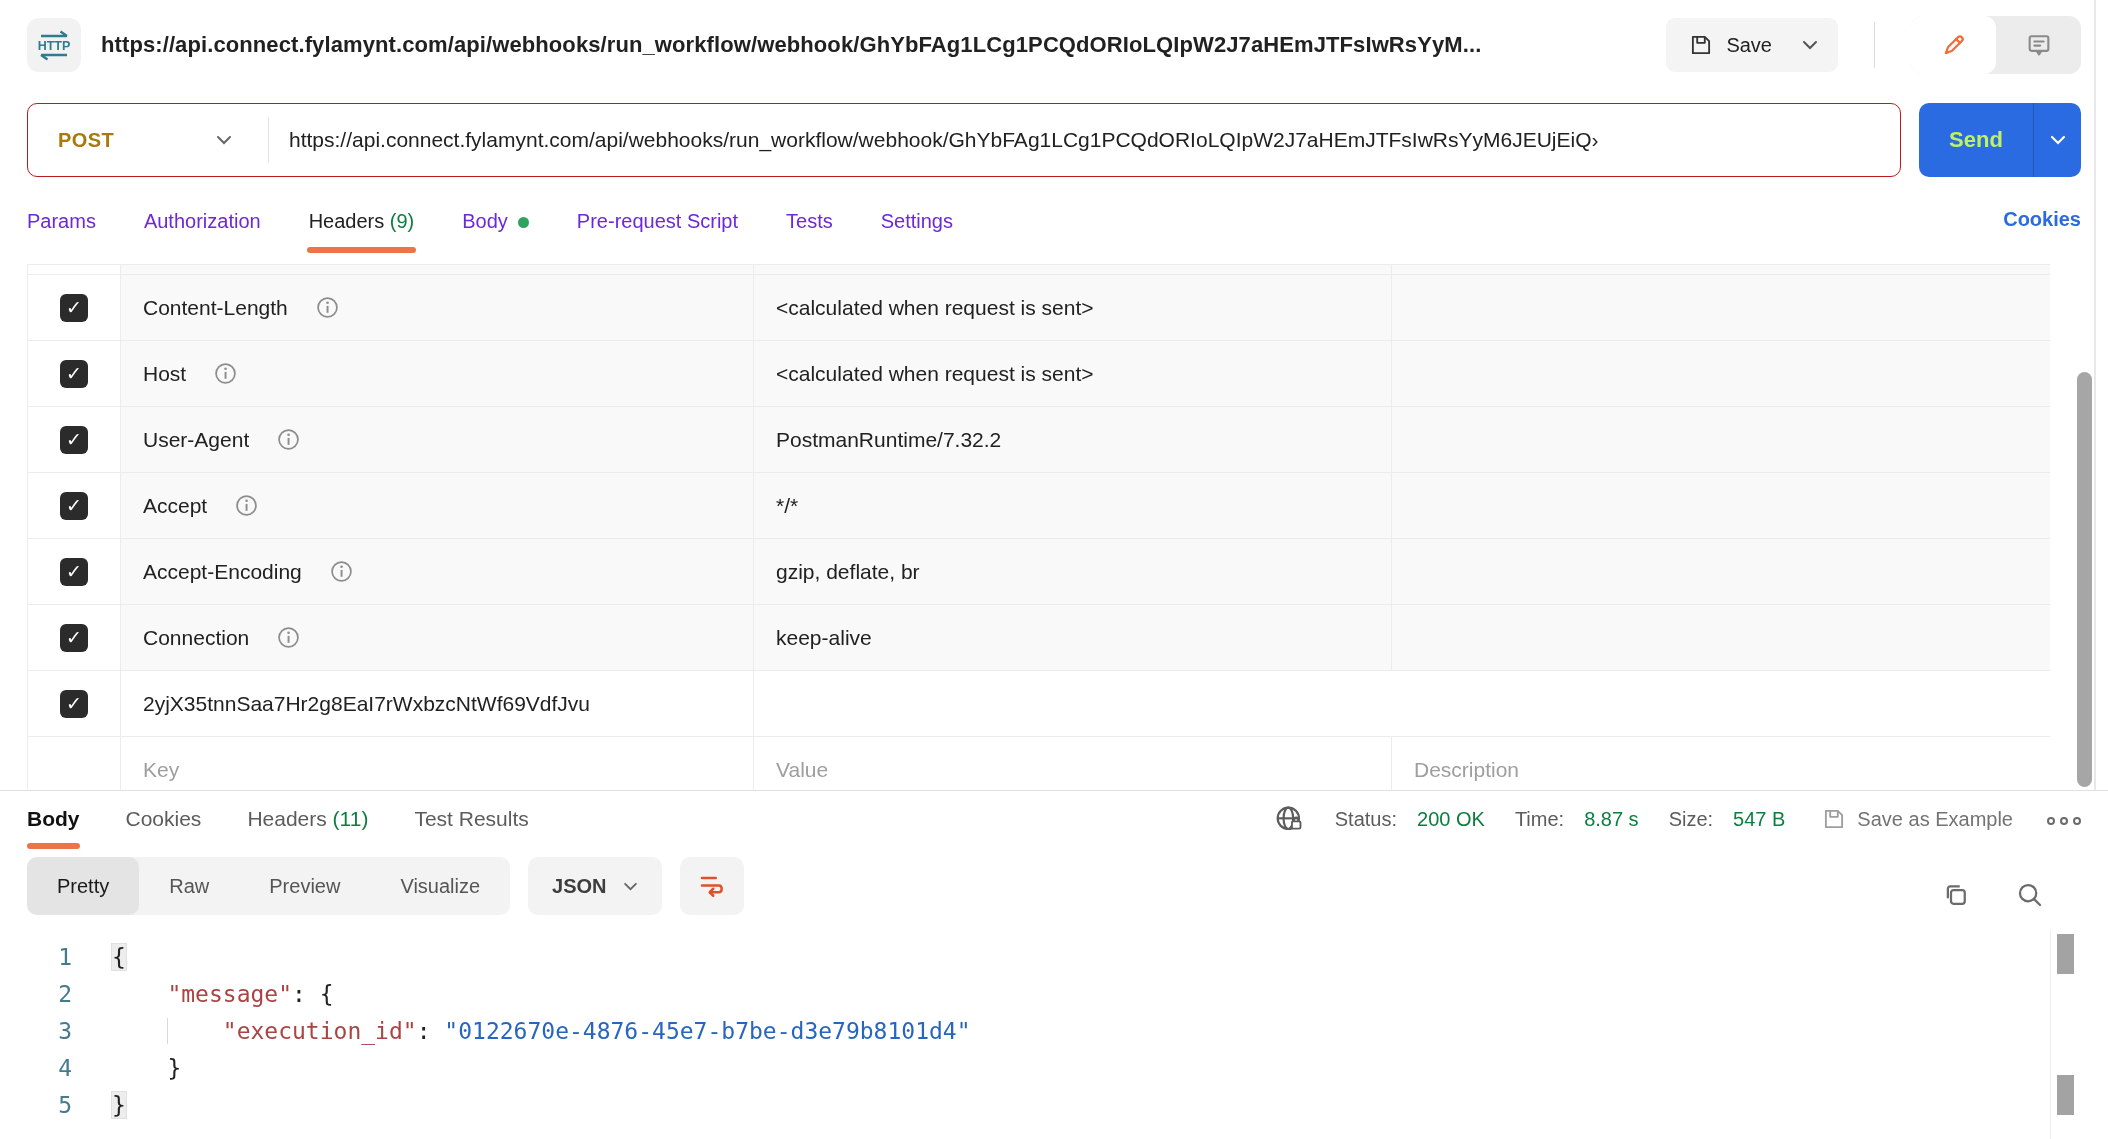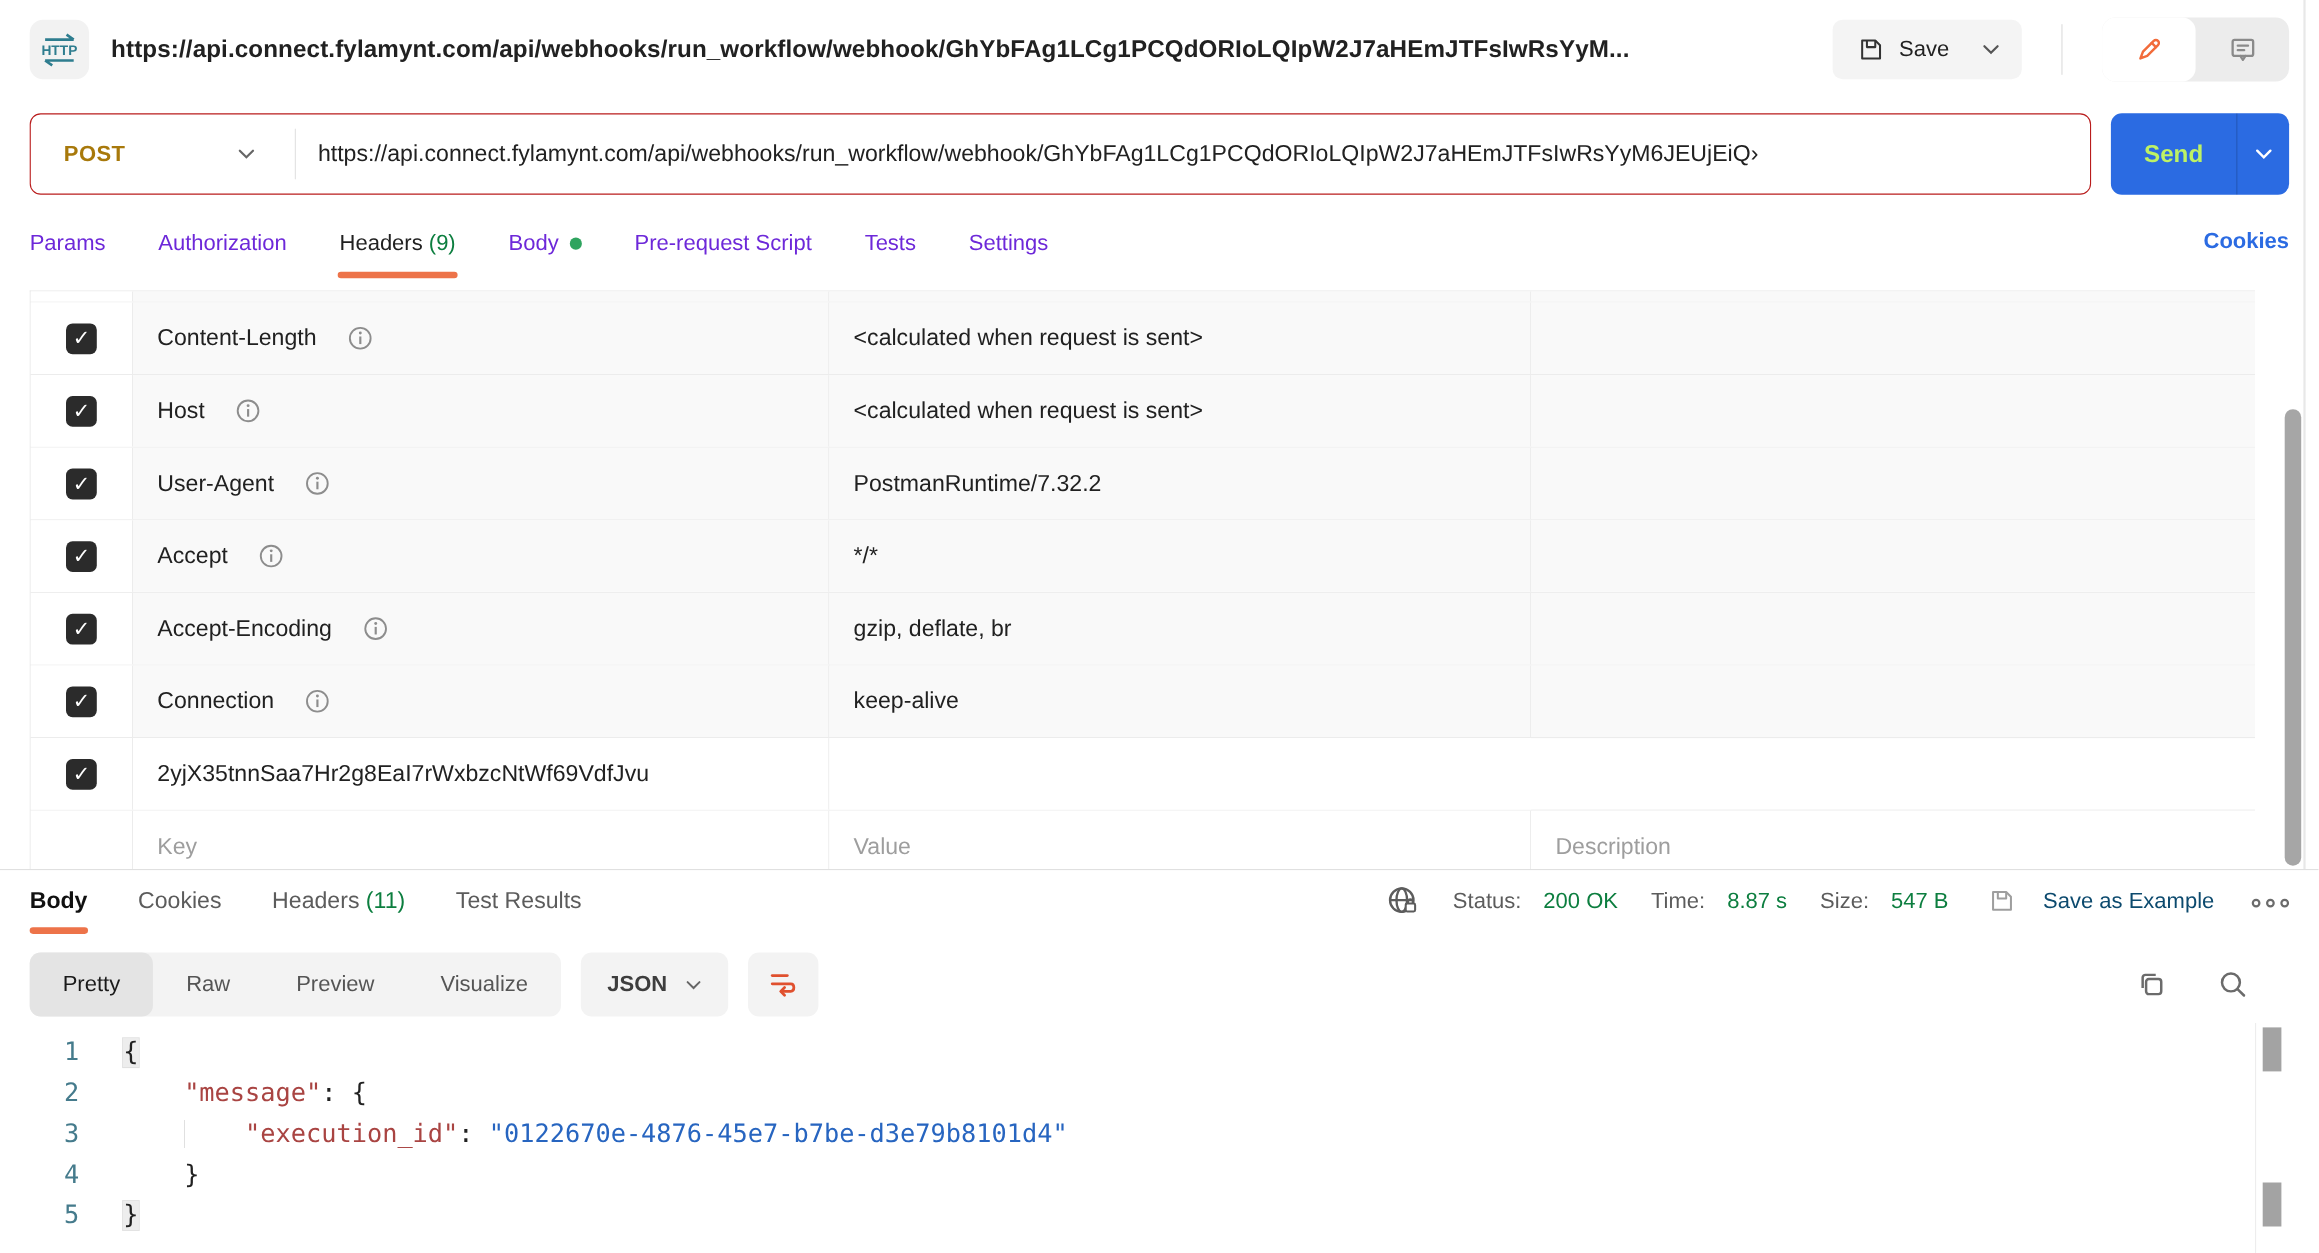--- a/index.html
+++ b/index.html
@@ -58,25 +58,25 @@
   .response { position:absolute; left:0; top:790px; width:2108px; height:349px; background:#fff; border-top:1px solid #e0e0e0; }
   .resp-head { display:flex; align-items:flex-start; padding:0 27px; height:64px; }
   .resp-tabs { display:flex; gap:46px; }
   .rtab { position:relative; font-size:21px; color:#5c5c5c; padding:16px 0 20px; white-space:nowrap; }
   .rtab.active { color:#111; font-weight:700; }
   .rtab.active::after { content:""; position:absolute; left:0; right:0; bottom:2px; height:6px; border-radius:3px; background:#ED7349; }
   .rtab .count { color:#0C7E3F; }
   .resp-status { margin-left:auto; display:flex; align-items:center; gap:30px; padding-top:12px; font-size:20px; color:#5c5c5c; }
   .stat-group { display:flex; gap:20px; white-space:nowrap; }
   .stat-val { color:#0C7E3F; }
-  .save-example { display:flex; align-items:center; gap:24px; color:#0c4a6e; white-space:nowrap; margin-left:6px; }
+  .save-example { display:flex; align-items:center; gap:10px; color:#737373; white-space:nowrap; margin-left:6px; }
   .more-dots { display:flex; gap:5px; margin-left:4px; padding-top:4px; }
   .more-dots i { width:8px; height:8px; border:2px solid #6b6b6b; border-radius:50%; }
 
-  .resp-toolbar { display:flex; align-items:center; gap:18px; padding:0 27px; height:76px; margin-top:2px; }
+  .resp-toolbar { display:flex; gap:18px; padding:0 27px; height:76px; margin-top:2px; }
   .seg-group { display:flex; background:#f3f3f3; border-radius:10px; height:58px; }
   .seg { padding:0 30px; display:flex; align-items:center; font-size:20px; color:#555; border-radius:10px; white-space:nowrap; }
   .seg.active { background:#e4e4e4; color:#1a1a1a; }
   .json-btn { background:#f3f3f3; border-radius:10px; height:58px; padding:0 24px; display:flex; align-items:center; gap:16px; font-size:20px; font-weight:700; color:#3d3d3d; }
   .json-btn .chev { color:#666; }
   .wrap-btn { background:#f3f3f3; border-radius:10px; height:58px; width:64px; display:flex; align-items:center; justify-content:center; }
   .tool-icons { margin-left:auto; display:flex; align-items:center; gap:44px; margin-right:36px; }
 
   
   .code { font-family:"DejaVu Sans Mono", monospace; font-size:23px; line-height:37px; padding-top:6px; }

